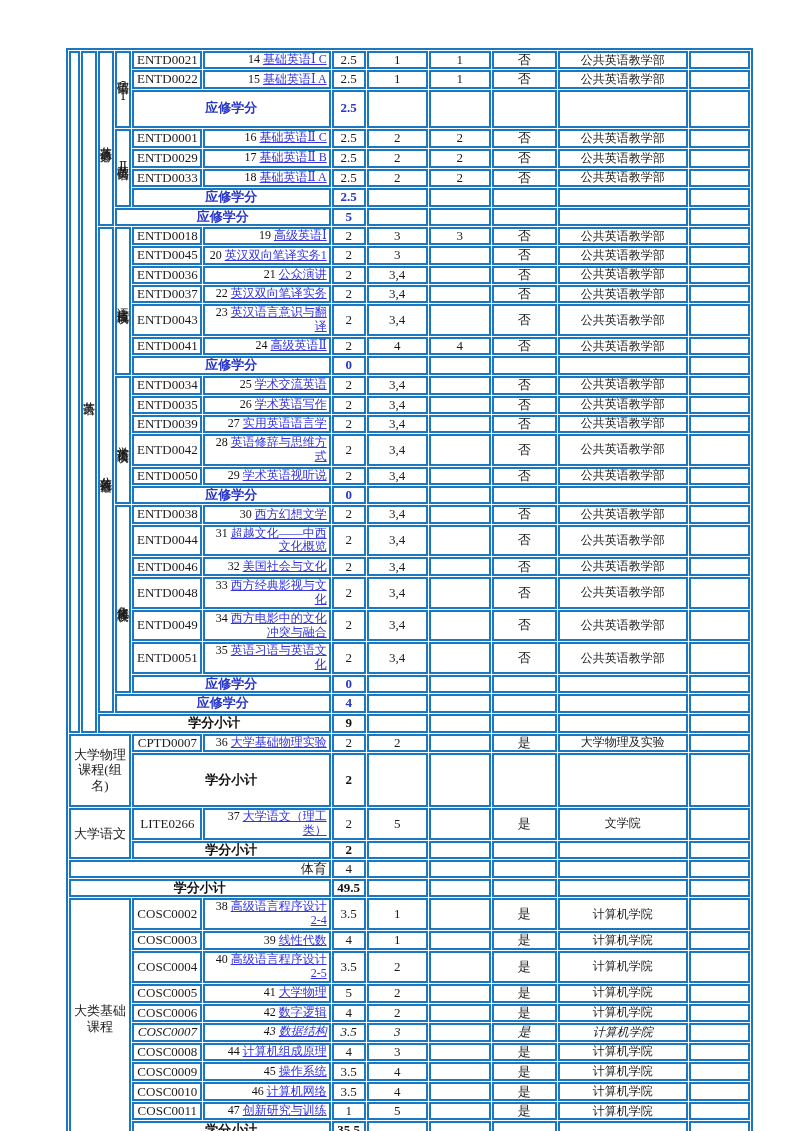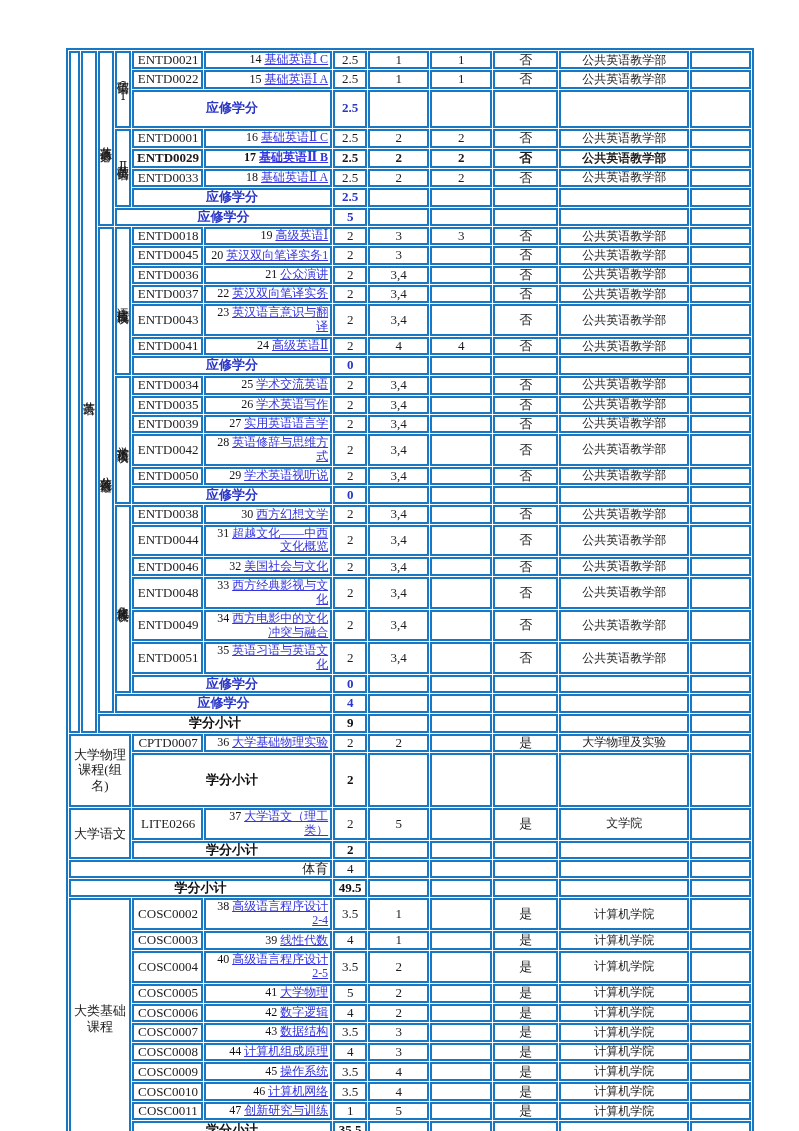--- a/index.html
+++ b/index.html
@@ -91,21 +91,21 @@
           <td class="cell cat-v" rowspan="4"><span class="vtxt">基础英语Ⅱ</span></td>
           <td class="cell code">ENTD0001</td>
           <td class="cell name"><span class="num-label">16 </span><a href="#">基础英语Ⅱ C</a></td>
           <td class="cell num">2.5</td>
           <td class="cell num">2</td>
           <td class="cell num">2</td>
           <td class="cell num">否</td>
           <td class="cell dept">公共英语教学部</td>
           <td class="cell empty"></td>
         </tr>
-        <tr style="height: 19px; font-weight: bold;">
+        <tr style="height: 19px;">
           <td class="cell code">ENTD0029</td>
           <td class="cell name"><span class="num-label">17 </span><a href="#">基础英语Ⅱ B</a></td>
           <td class="cell num">2.5</td>
           <td class="cell num">2</td>
           <td class="cell num">2</td>
           <td class="cell num">否</td>
           <td class="cell dept">公共英语教学部</td>
           <td class="cell empty"></td>
         </tr>
         <tr style="height: 18px;">
@@ -457,21 +457,21 @@
         <tr style="height: 18px;">
           <td class="cell code">COSC0006</td>
           <td class="cell name"><span class="num-label">42 </span><a href="#">数字逻辑</a></td>
           <td class="cell num">4</td>
           <td class="cell num">2</td>
           <td class="cell empty"></td>
           <td class="cell num">是</td>
           <td class="cell dept">计算机学院</td>
           <td class="cell empty"></td>
         </tr>
-        <tr style="height: 19px;">
+        <tr style="height: 19px; font-style: italic;">
           <td class="cell code">COSC0007</td>
           <td class="cell name"><span class="num-label">43 </span><a href="#">数据结构</a></td>
           <td class="cell num">3.5</td>
           <td class="cell num">3</td>
           <td class="cell empty"></td>
           <td class="cell num">是</td>
           <td class="cell dept">计算机学院</td>
           <td class="cell empty"></td>
         </tr>
         <tr style="height: 17px;">

